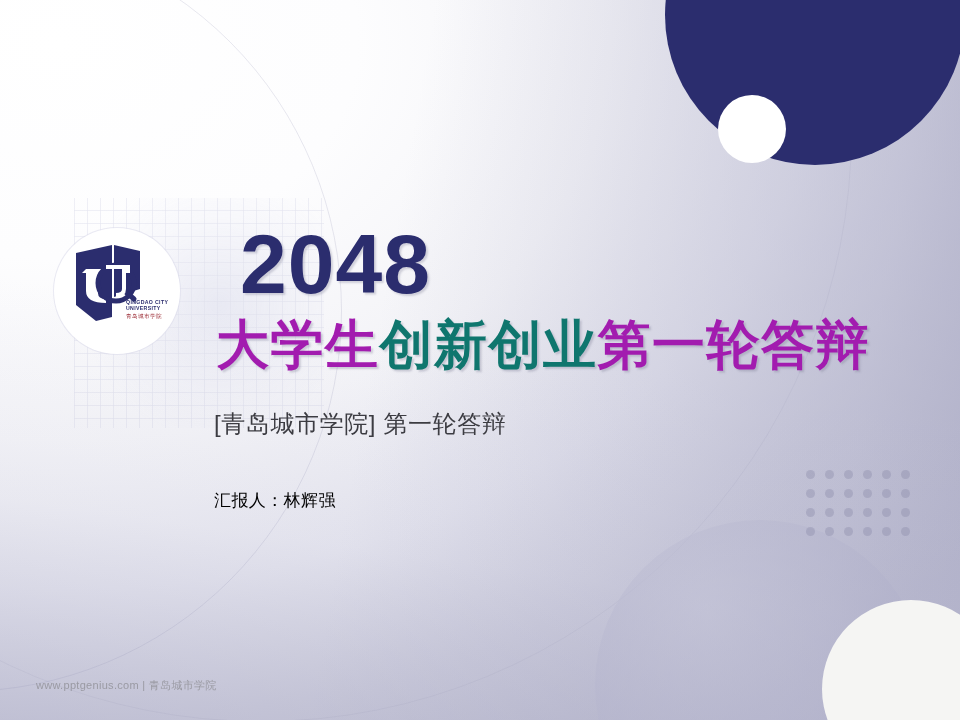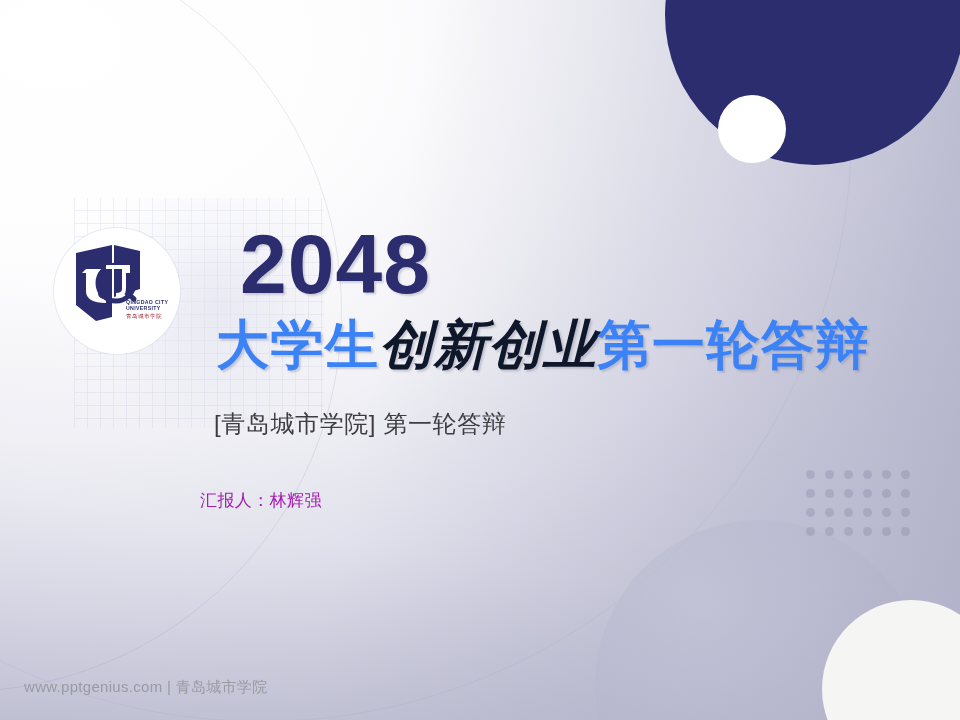--- a/index.html
+++ b/index.html
@@ -156,48 +156,48 @@
   .main-title {
     position: absolute;
     left: 216px; top: 314px;
     font-size: 53px;
     font-weight: bold;
     letter-spacing: 1.5px;
     line-height: 1.16;
     white-space: nowrap;
     text-shadow: 2px 2px 2px rgba(120,120,145,0.32);
   }
-  .main-title .dark { color: #3b82f6; }
-  .main-title .blue { color: #0f172a; font-style: italic; }
+  .main-title .dark { color: #a21caf; }
+  .main-title .blue { color: #0f766e; }
 
   .subtitle {
     position: absolute;
     left: 214px; top: 408px;
     font-size: 24px;
     color: #3c3c42;
     letter-spacing: 0.6px;
     white-space: nowrap;
     text-align: center;
   }
 
   .meta {
     position: absolute;
-    left: 200px; top: 486px;
+    left: 214px; top: 486px;
     font-size: 17px;
-    color: #a21caf;
+    color: #000000;
     line-height: 1.78;
     letter-spacing: 0.4px;
     white-space: nowrap;
   }
 
   
   .footer {
     position: absolute;
-    left: 24px; top: 678px;
-    font-size: 15px;
+    left: 36px; top: 678px;
+    font-size: 11px;
     color: #9a9aa3;
     letter-spacing: 0.3px;
     white-space: nowrap;
     text-align: right;
   }
 </style>
 </head>
 <body>
 
 <div id="slide">

